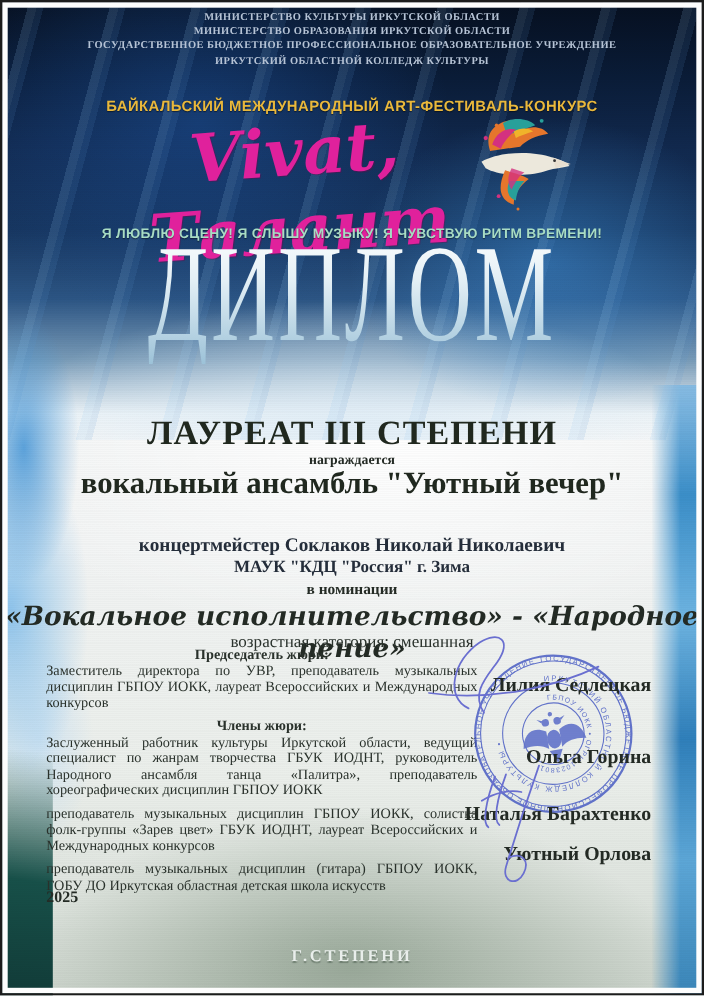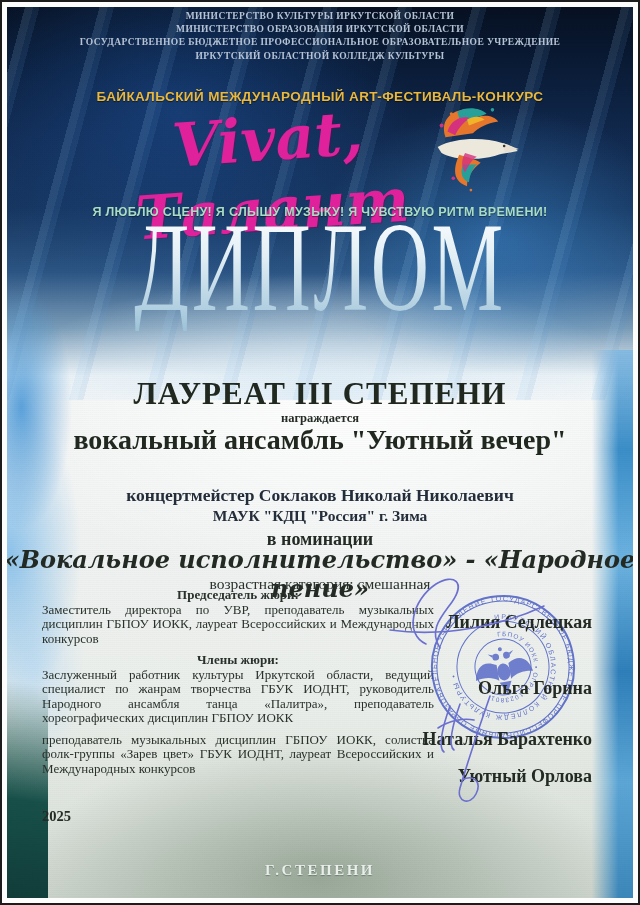--- a/index.html
+++ b/index.html
@@ -47,21 +47,21 @@
     transform:scaleX(.64);transform-origin:50% 0;color:#d5e7f1;}
   @supports (-webkit-background-clip:text){
     .doc-title{background:linear-gradient(180deg,#ffffff 0%,#e3eff5 40%,#9cc2d8 100%);
       -webkit-background-clip:text;background-clip:text;color:transparent;}}
   .award{top:376px;font-weight:bold;font-size:31px;letter-spacing:1px;color:#20281f;}
   .awarded{top:411px;font-weight:bold;font-size:12.5px;color:#242b25;}
   .recipient{top:424px;font-weight:bold;font-size:28px;color:#20281f;}
   .leader{top:462px;font-weight:bold;font-size:17.5px;color:#242d3a;}
   .accomp{top:485px;font-weight:bold;font-size:17.5px;color:#242d3a;}
   .orgname{top:507px;font-weight:bold;font-size:15.5px;color:#242d3a;}
-  .nom-label{top:529px;font-weight:bold;font-size:18px;color:#242b25;}
+  .nom-label{top:529px;font-weight:bold;font-size:14px;color:#242b25;}
   .nomination{top:545px;font-family:"DejaVu Serif",serif;font-style:italic;font-weight:bold;
     font-size:24px;color:#232a24;}
   .age{top:575px;font-size:15.5px;color:#2a322c;}
   .jury{position:absolute;left:42px;top:588px;width:392px;font-size:13px;line-height:14.5px;
     color:#29312b;text-align:justify;}
   .jury .jlabel{font-weight:bold;text-align:center;}
   .jury p{margin:0 0 7px 0;}
   .jury p.last{margin-bottom:0;}
   .name{position:absolute;right:48px;text-align:right;font-weight:bold;font-size:18px;
     color:#232a24;z-index:12;}
@@ -135,20 +135,21 @@
   <div class="abs nom-label">в номинации</div>
   <div class="abs nomination">«Вокальное исполнительство» - «Народное пение»</div>
   <div class="abs age">возрастная категория: смешанная</div>
 
   <div class="jury">
     <div class="jlabel">Председатель жюри:</div>
     <p>Заместитель директора по УВР, преподаватель музыкальных дисциплин ГБПОУ ИОКК, лауреат Всероссийских и Международных конкурсов</p>
     <div class="jlabel">Члены жюри:</div>
     <p>Заслуженный работник культуры Иркутской области, ведущий специалист по жанрам творчества ГБУК ИОДНТ, руководитель Народного ансамбля танца «Палитра», преподаватель хореографических дисциплин ГБПОУ ИОКК</p>
     <p>преподаватель музыкальных дисциплин ГБПОУ ИОКК, солистка фолк-группы «Зарев цвет» ГБУК ИОДНТ, лауреат Всероссийских и Международных конкурсов</p>
+    <p class="last">преподаватель музыкальных дисциплин (гитара) ГБПОУ ИОКК, ГОБУ ДО Иркутская областная детская школа искусств</p>
   </div>
 
   <div class="name n1">Лилия Седлецкая</div>
   <div class="name n2">Ольга Горина</div>
   <div class="name n3">Наталья Барахтенко</div>
   <div class="name n4">Уютный Орлова</div>
 
   <svg class="stamp" viewBox="0 0 150 150">
     <defs>
       <path id="so" d="M 75 9 A 66 66 0 1 1 74.99 9"></path>

